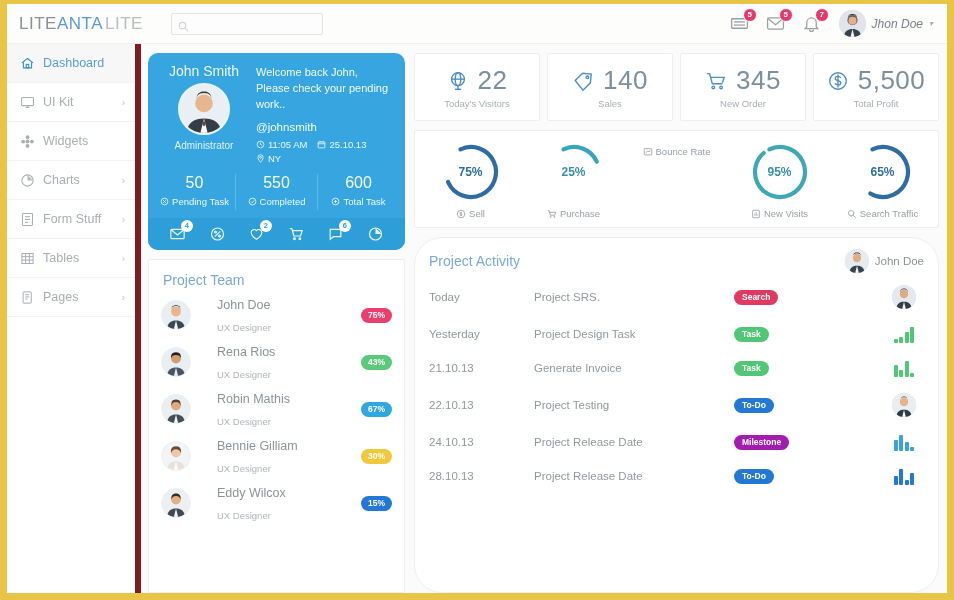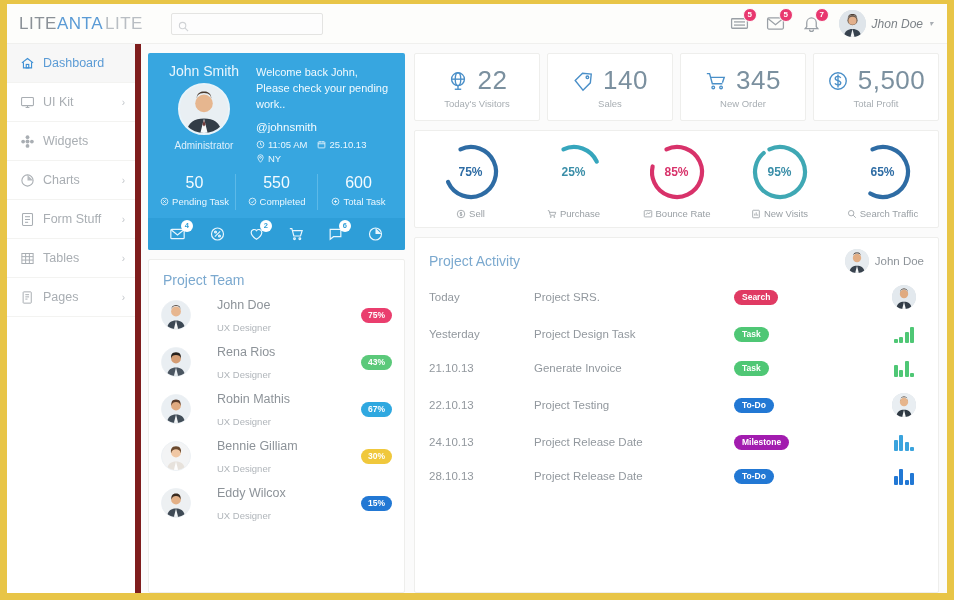--- a/index.html
+++ b/index.html
@@ -133,21 +133,21 @@
 
   .card {
     background: #fff;
     border: 1px solid #eeeeec;
     border-radius: 2px;
   }
 
   
   .profile {
     background: #37a6e0;
-    border-radius: 2px;
+    border-radius: 10px;
     color: #fff;
     overflow: hidden;
   }
   .profile-top { display: flex; padding: 10px 12px 4px 12px; }
   .p-left { width: 88px; flex: 0 0 88px; text-align: center; }
   .p-name { font-size: 14px; font-weight: 400; margin-bottom: 4px; color: #eaf6fd; }
   .p-avatar {
     width: 52px; height: 52px; border-radius: 50%;
     margin: 0 auto; overflow: hidden; background: #e7eef3;
     border: 2px solid #e9f4fa;
@@ -731,26 +731,20 @@
                   <path d="M2 4h3l3 11h11"></path>
                   <path d="M6.5 8H21l-2 6"></path>
                   <circle cx="9" cy="19" r="1.2"></circle>
                   <circle cx="17.5" cy="19" r="1.2"></circle>
                 </svg>
               <em style="font-style:normal">Purchase</em>
             </div>
           </div>
 
           <div class="donut-cell">
-            <div class="donut-wrap">
-              <svg width="62" height="62" viewBox="0 0 62 62">
-                <circle cx="31" cy="31" r="25" fill="none" stroke="#d8326a" stroke-width="4.2" stroke-linecap="round" stroke-dasharray="133.5 23.6"></circle>
-              </svg>
-              <span class="donut-val" style="color:#d8326a">85%</span>
-            </div>
             <div class="donut-lbl">
               <svg viewBox="0 0 24 24" fill="none" stroke="#9aa0a5" stroke-width="2">
                   <rect x="3" y="4" width="18" height="15" rx="1.5"></rect>
                   <polyline points="7,14 11,9 14,12 18,7"></polyline>
                 </svg>
               <em style="font-style:normal">Bounce Rate</em>
             </div>
           </div>
 
           <div class="donut-cell">
@@ -781,21 +775,21 @@
             <div class="donut-lbl">
               <svg viewBox="0 0 24 24" fill="none" stroke="#9aa0a5" stroke-width="2">
                   <circle cx="10" cy="10" r="6.5"></circle>
                   <line x1="15" y1="15" x2="21" y2="21"></line>
                 </svg>
               <em style="font-style:normal">Search Traffic</em>
             </div>
           </div>
         </div>
 
-        <div class="card" style="flex:1;">
+        <div class="card" style="flex:1;border-radius:28px;">
           <div class="act-head">
             <div class="panel-title">Project Activity</div>
             <div class="act-user">
               <span class="avatar">
                 <svg viewBox="0 0 40 40">
                     <rect width="40" height="40" fill="#e6ebef"></rect>
                     <circle cx="20" cy="15" r="7" fill="#e2ae85"></circle>
                     <path d="M20 7c5 0 6.5 3 6.5 6.5 0-6.5-3-7.5-6.5-7.5s-6.5 1-6.5 7.5C13.5 10 15 7 20 7z" fill="#3c2f26"></path>
                     <path d="M7 40c1-9 6.5-12 13-12s12 3 13 12z" fill="#39434e"></path>
                     <path d="M20 28l-3 12h6z" fill="#f5f7f8"></path>

